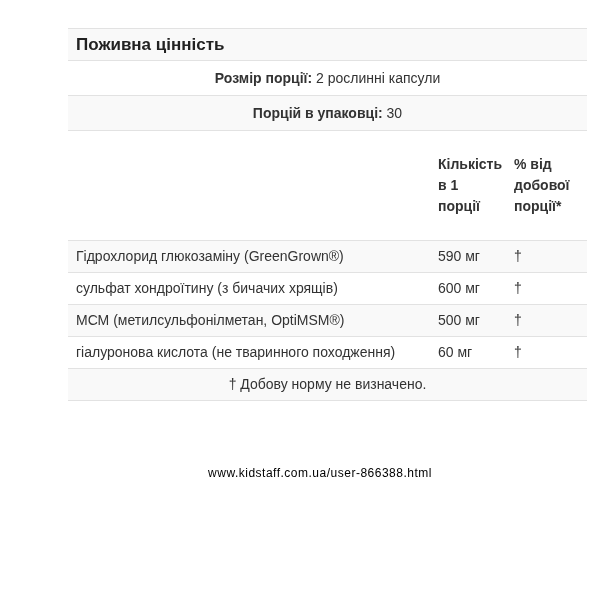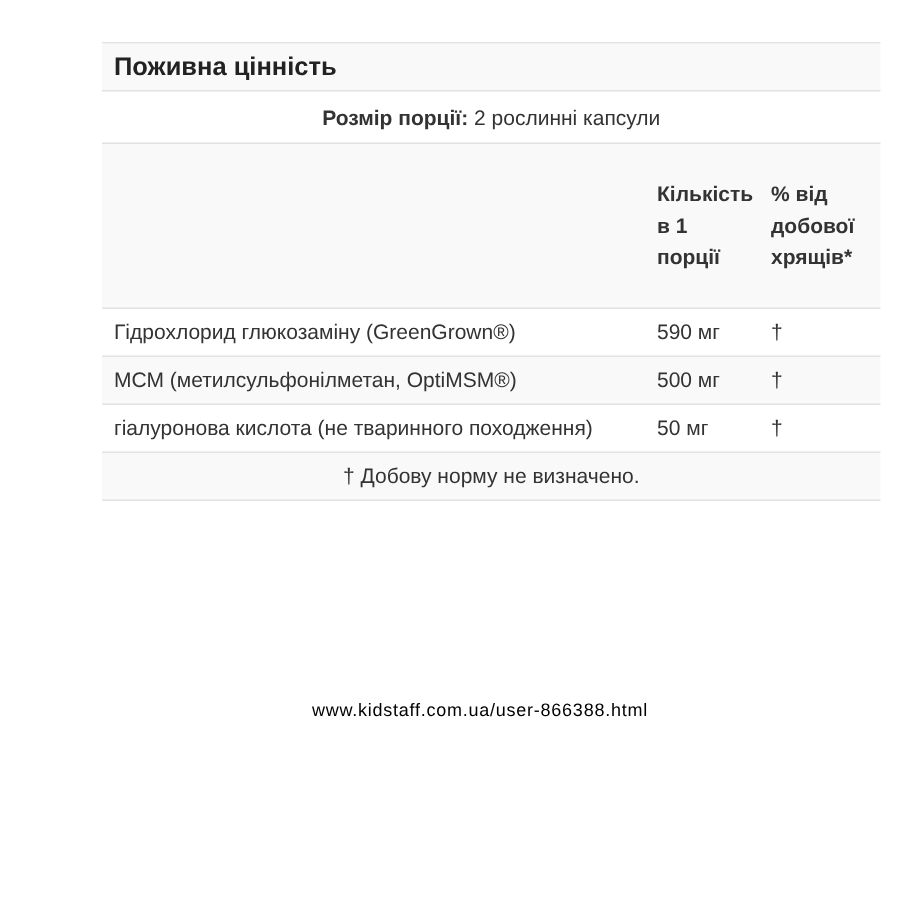--- a/index.html
+++ b/index.html
@@ -91,43 +91,54 @@
         <td class="title-cell" colspan="3">Поживна цінність</td>
       </tr>
 
       <tr class="info-row">
         <td colspan="3">
           <span class="b">Розмір порції:</span>
           <span>2 рослинні капсули</span>
         </td>
       </tr>
 
+      <tr class="info-row">
+        <td colspan="3">
+          <span class="b">Порцій в упаковці:</span>
+          <span>30</span>
+        </td>
+      </tr>
 
       <tr class="head-row">
         <td></td>
         <td>Кількість в 1 порції</td>
-        <td>% від добової хрящів*</td>
+        <td>% від добової порції*</td>
       </tr>
 
       <tr>
         <td>Гідрохлорид глюкозаміну (GreenGrown®)</td>
         <td>590 мг</td>
         <td>†</td>
       </tr>
 
+      <tr>
+        <td>сульфат хондроїтину (з бичачих хрящів)</td>
+        <td>600 мг</td>
+        <td>†</td>
+      </tr>
 
       <tr>
         <td>МСМ (метилсульфонілметан, OptiMSM®)</td>
         <td>500 мг</td>
         <td>†</td>
       </tr>
 
       <tr>
         <td>гіалуронова кислота (не тваринного походження)</td>
-        <td>50 мг</td>
+        <td>60 мг</td>
         <td>†</td>
       </tr>
 
       <tr class="foot-row">
         <td colspan="3">† Добову норму не визначено.</td>
       </tr>
     </tbody>
   </table>
 
   <div class="watermark">www.kidstaff.com.ua/user-866388.html</div>

